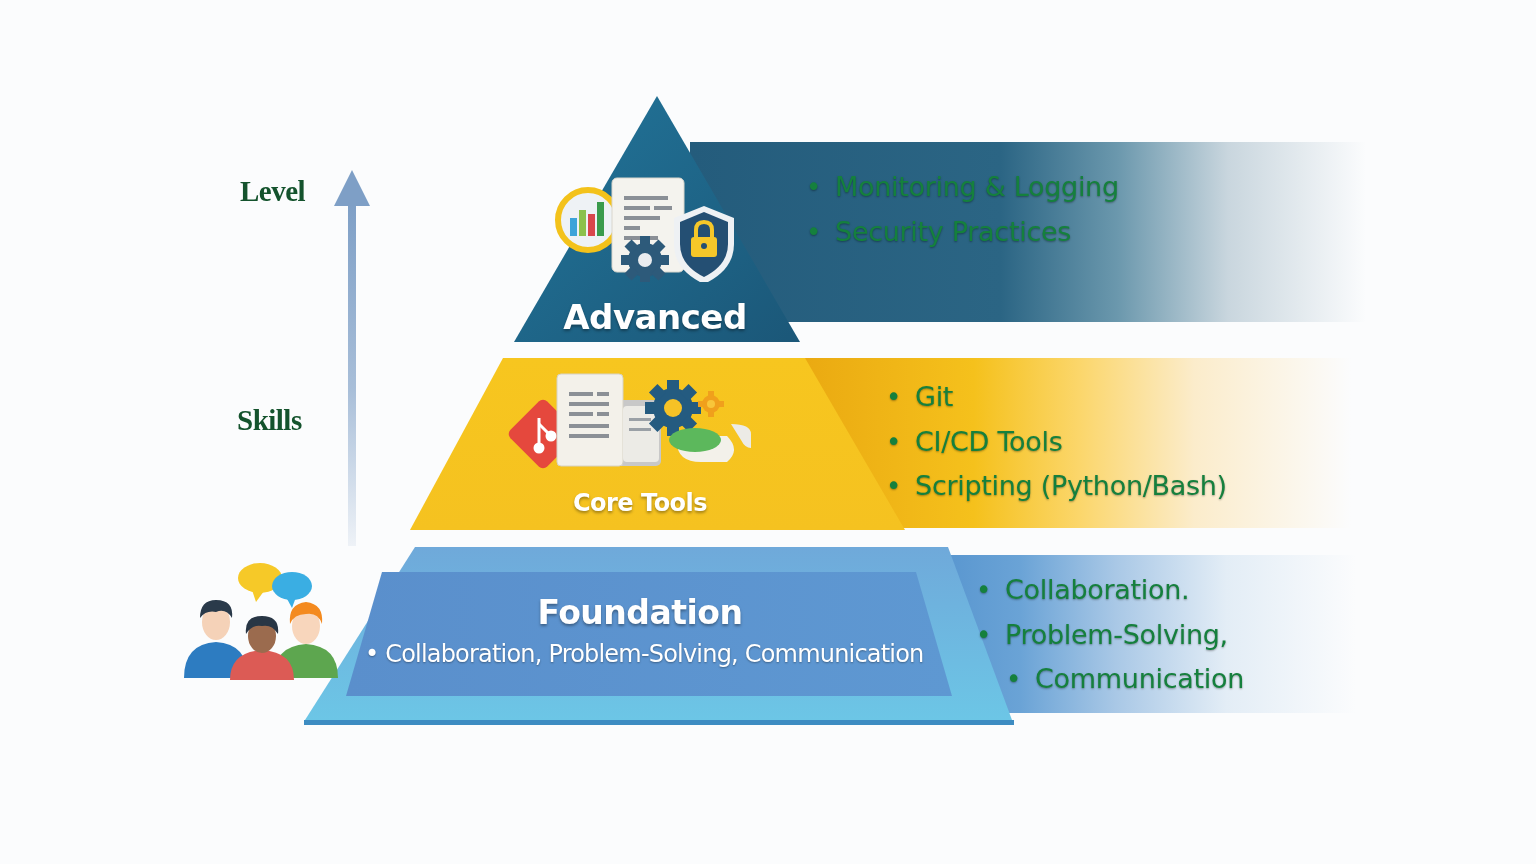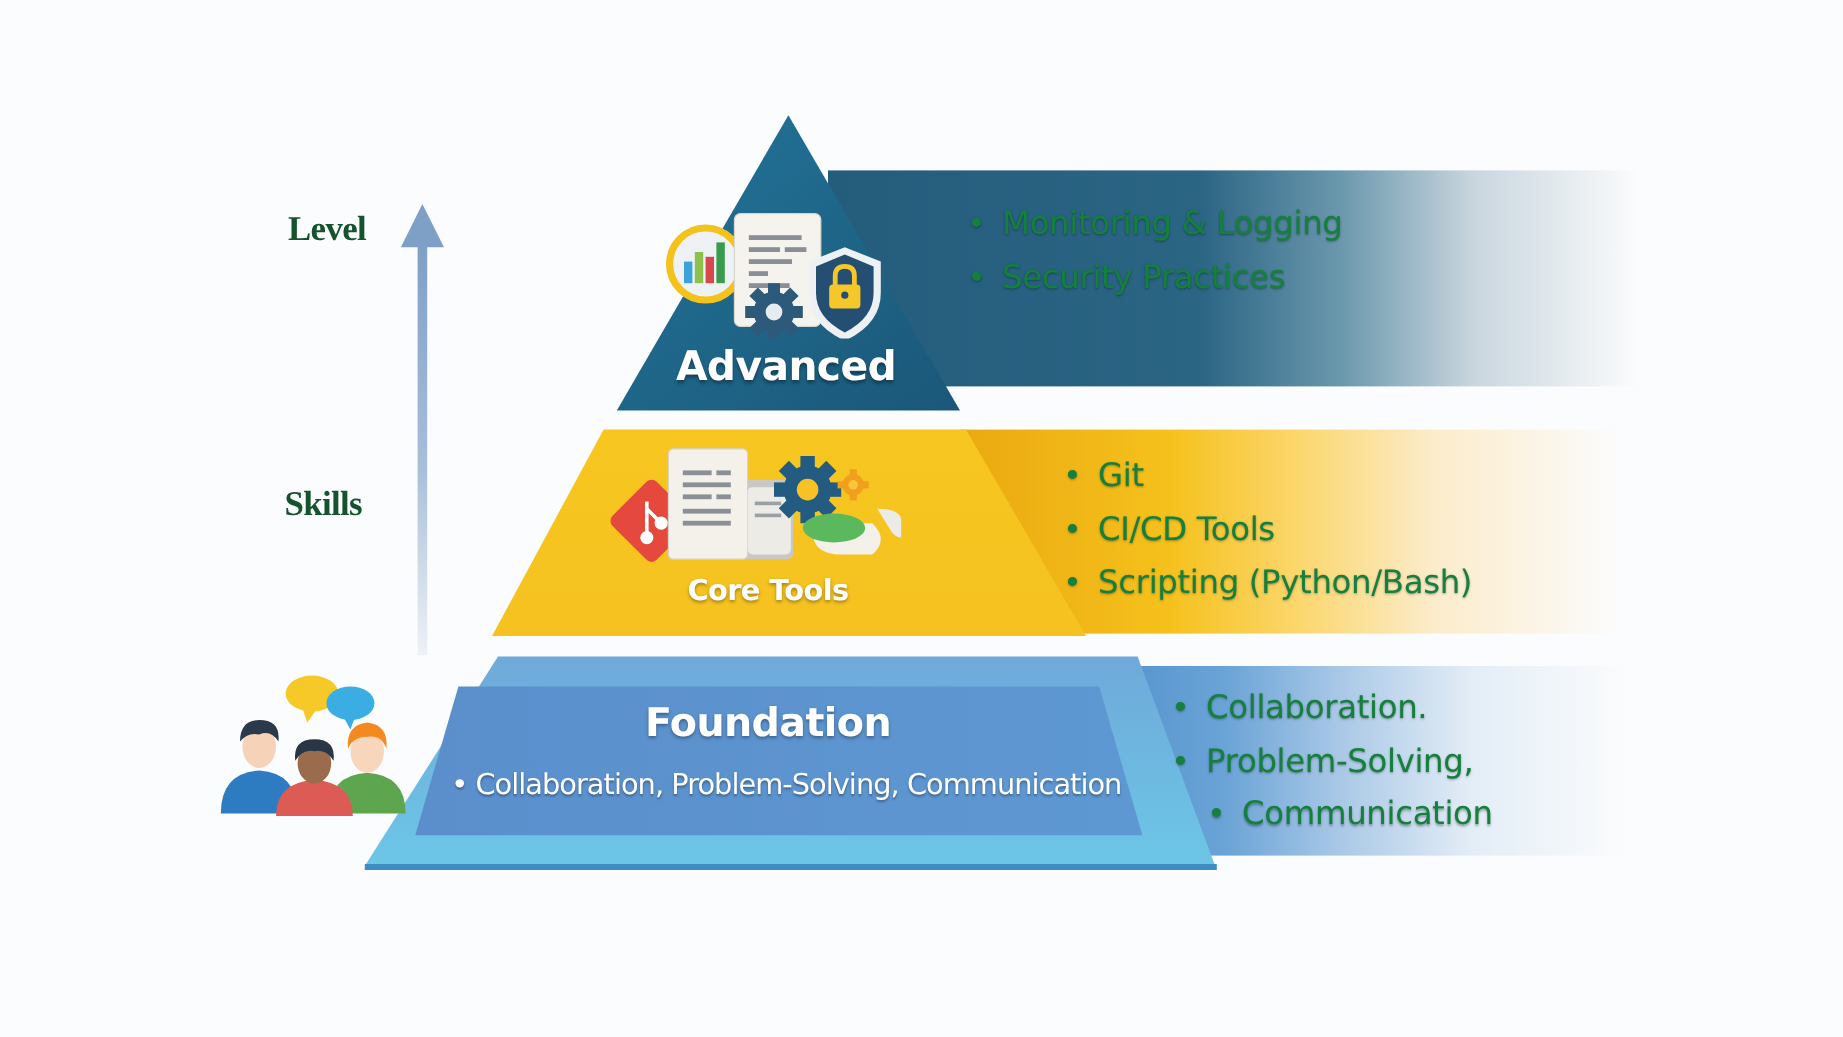--- a/index.html
+++ b/index.html
@@ -36,25 +36,26 @@
     color:#15803d; font-size:27px; line-height:44.5px; white-space:nowrap;
     text-shadow:0 1px 2px rgba(0,0,0,0.35);
     font-family:"DejaVu Sans", sans-serif; letter-spacing:-0.3px;
   }
   .band-list li::before { content:"\2022"; margin-right:14px; font-size:26px; }
 
   .tier-title {
     position:absolute; color:#fff; font-weight:bold; text-align:center;
     text-shadow:0 2px 3px rgba(0,0,0,0.35); letter-spacing:-0.5px;
     font-family:"DejaVu Sans", sans-serif;
+    margin-top:11px;
   }
 
   .found-sub {
     position:absolute; color:#fff; font-size:24px; white-space:nowrap;
-    text-shadow:0 1px 2px rgba(0,0,0,0.35); letter-spacing:-0.8px;margin-left:11px;
+    text-shadow:0 1px 2px rgba(0,0,0,0.35); letter-spacing:-0.8px;
   }
 </style>
 </head>
 <body>
 
 <svg class="abs" style="left:330px;top:168px" width="44" height="380">
   <defs>
     <linearGradient id="arrowGrad" x1="0" y1="0" x2="0" y2="1">
       <stop offset="0" stop-color="#7e9fc6"></stop>
       <stop offset="0.55" stop-color="#a9bfd9"></stop>

